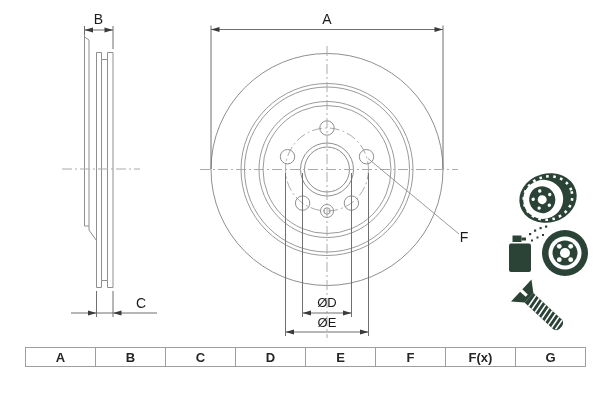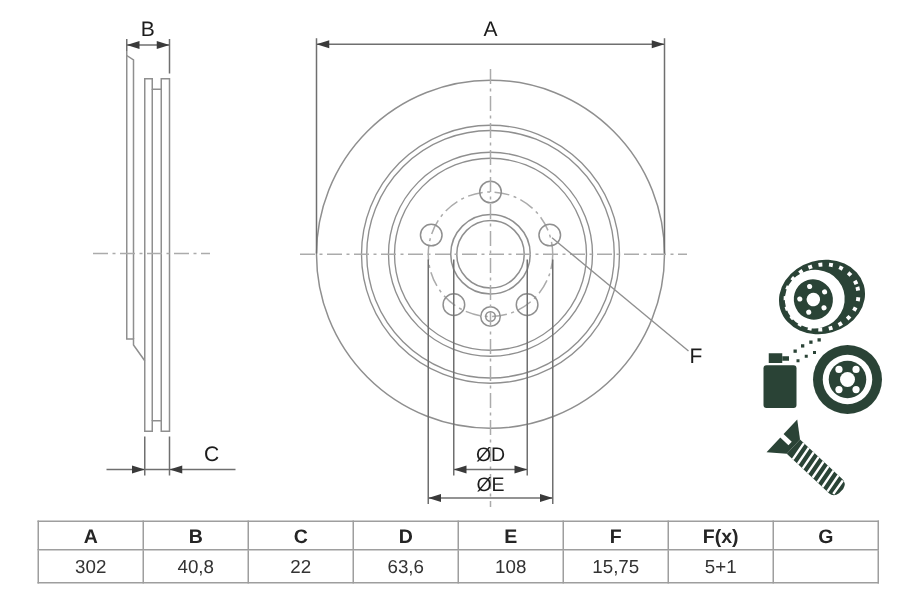--- a/index.html
+++ b/index.html
@@ -173,27 +173,17 @@
     <tr>
       <th>A</th>
       <th>B</th>
       <th>C</th>
       <th>D</th>
       <th>E</th>
       <th>F</th>
       <th>F(x)</th>
       <th>G</th>
     </tr>
-    <tr>
-      <td>302</td>
-      <td>40,8</td>
-      <td>22</td>
-      <td>63,6</td>
-      <td>108</td>
-      <td>15,75</td>
-      <td>5+1</td>
-      <td></td>
-    </tr>
   </tbody>
 </table>
 
 
 
 
 </body></html>

